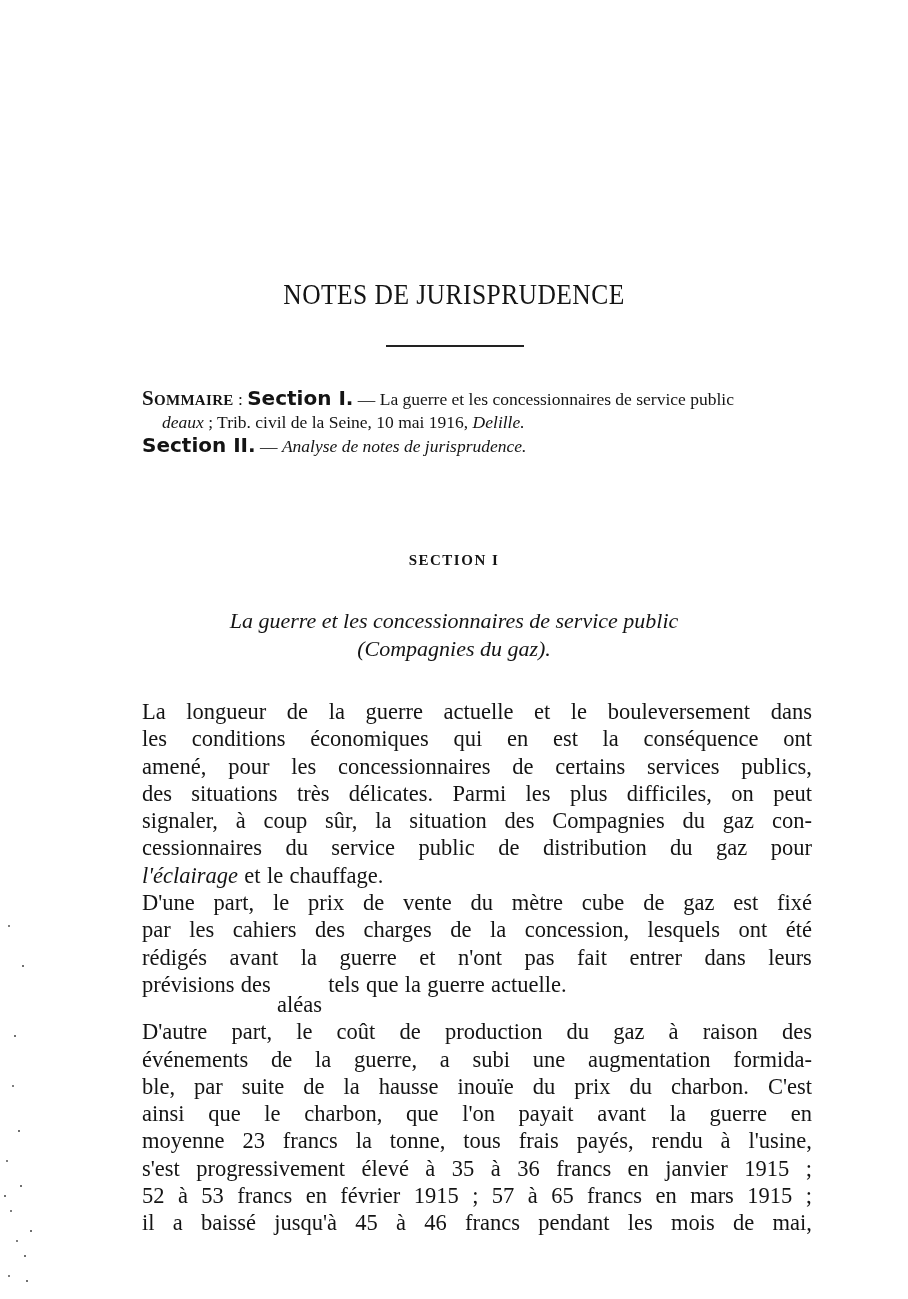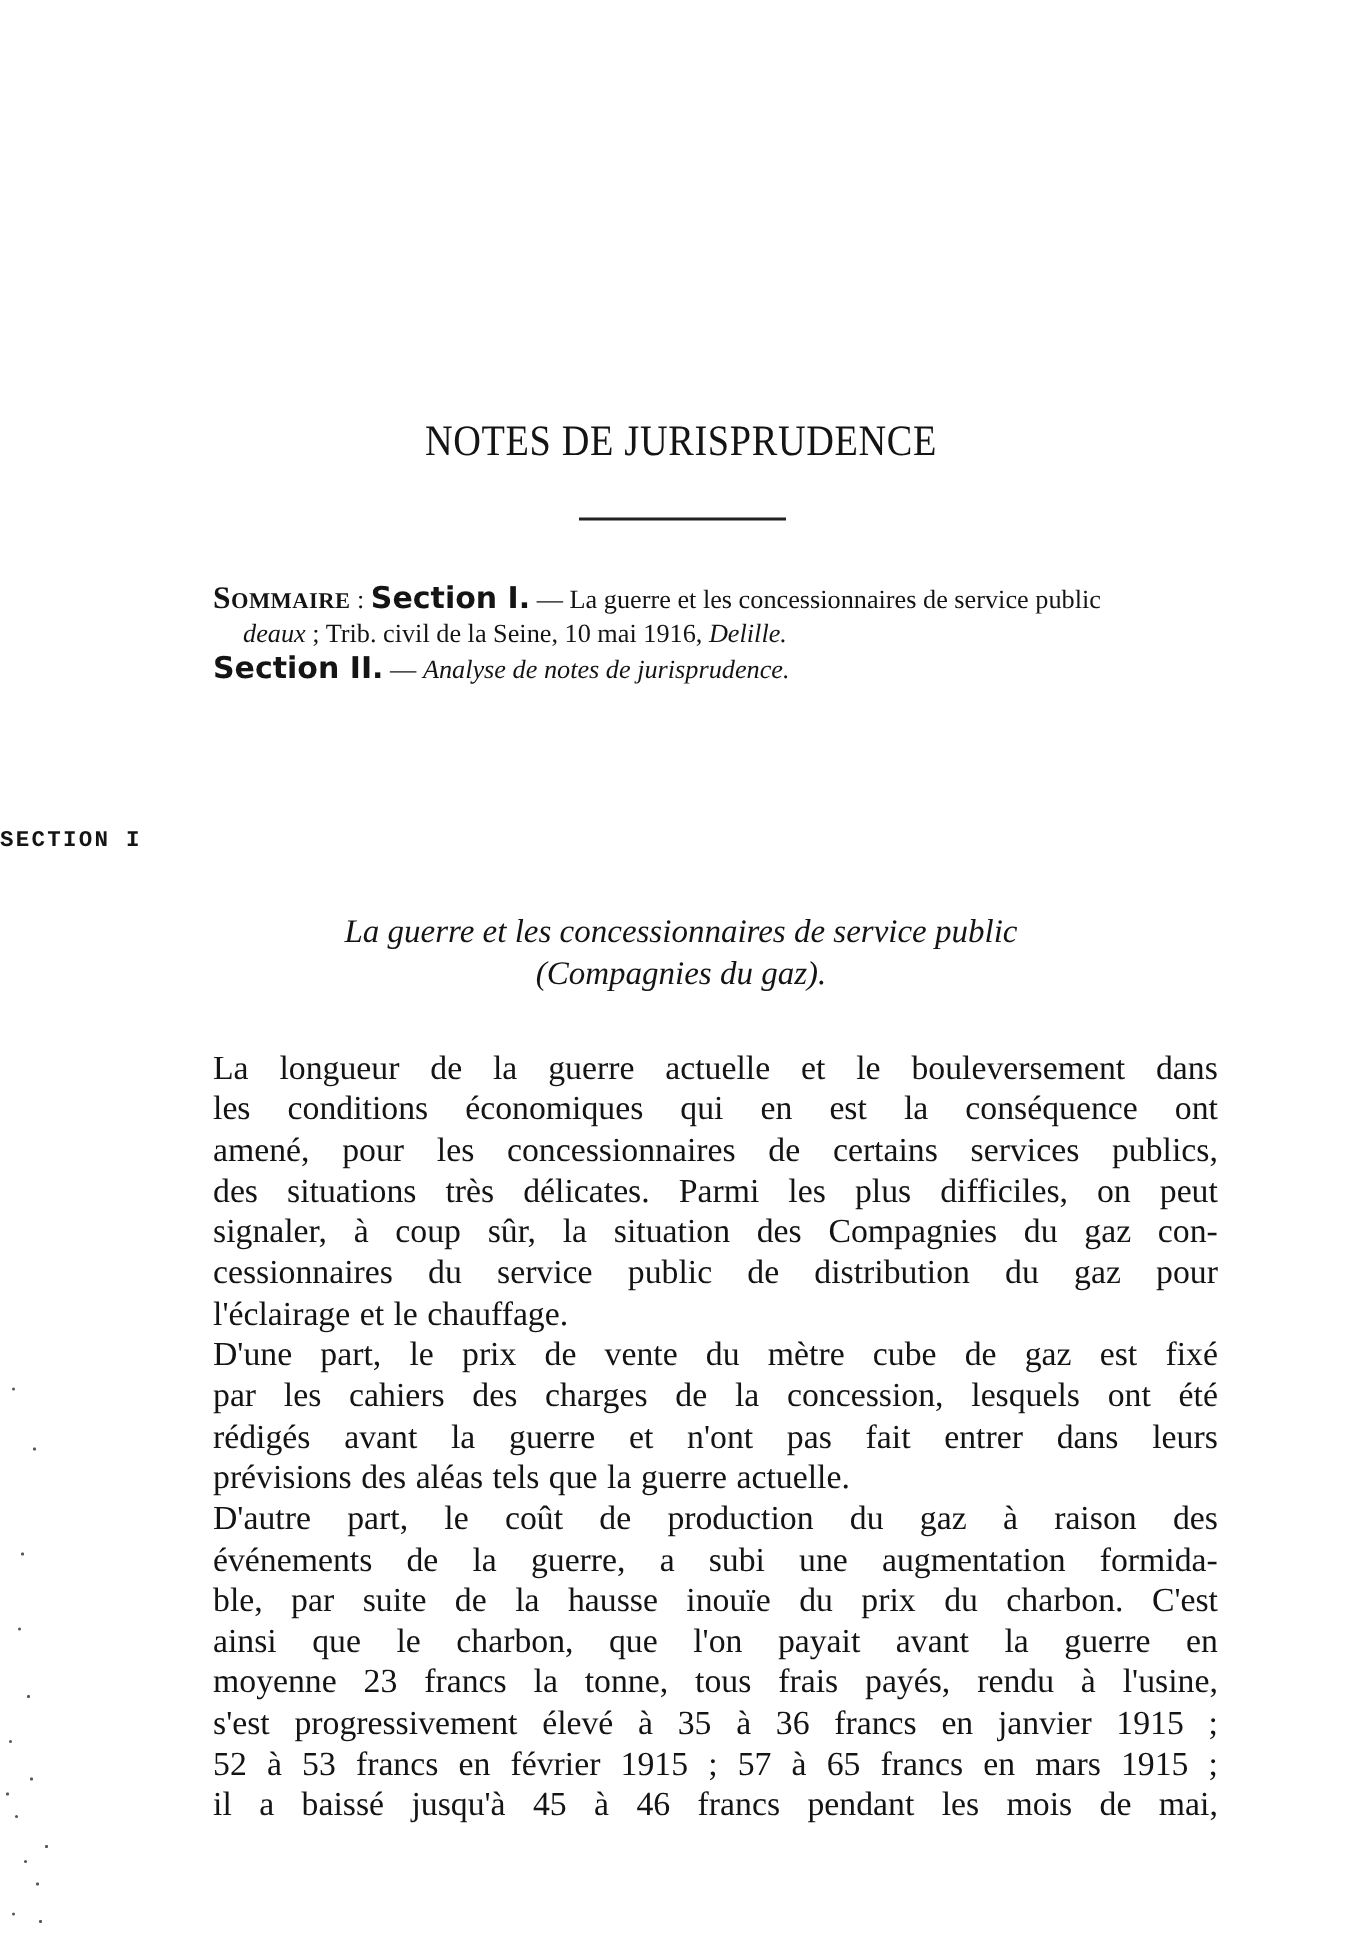--- a/index.html
+++ b/index.html
@@ -27,22 +27,22 @@
     font-family: "Liberation Serif", serif;
     font-size: 17.5px; line-height: 23px;
   }
   .summary .line { white-space: nowrap; }
   .summary .indent { padding-left: 20px; }
   .smallcaps { font-variant: small-caps; font-weight: bold; font-size: 21px; letter-spacing: 0.3px; }
   .b { font-weight: bold; font-family: "DejaVu Sans", sans-serif; font-size: 20px; }
   .i { font-style: italic; }
   .section-head {
     position: absolute; left: 0; width: 908px; top: 552px;
-    text-align: left;
-    font-family: Liberation Mono, monospace; font-weight: bold;
+    text-align: center;
+    font-family: Liberation Serif, serif; font-weight: bold;
     font-size: 15px; letter-spacing: 1.5px;
   }
   .subtitle {
     position: absolute; left: 0; width: 908px; top: 607px;
     text-align: center;
     font-family: "Liberation Serif", serif; font-style: italic;
     font-size: 22px; line-height: 28px;
   }
   .body-text {
     position: absolute; left: 142px; top: 698px; width: 670px;
@@ -142,21 +142,21 @@
       <span>du</span>
       <span>service</span>
       <span>public</span>
       <span>de</span>
       <span>distribution</span>
       <span>du</span>
       <span>gaz</span>
       <span>pour</span>
     </div>
     <div class="line last">
-      <span style="margin-right: 0.28em;">l'éclairage</span>
+      <span style="margin-right: 0.28em; font-style: italic;">l'éclairage</span>
       <span style="margin-right: 0.28em;">et</span>
       <span style="margin-right: 0.28em;">le</span>
       <span>chauffage.</span>
     </div>
     <div class="line" style="padding-left: 0px;">
       <span>D'une</span>
       <span>part,</span>
       <span>le</span>
       <span>prix</span>
       <span>de</span>
@@ -191,21 +191,21 @@
       <span>n'ont</span>
       <span>pas</span>
       <span>fait</span>
       <span>entrer</span>
       <span>dans</span>
       <span>leurs</span>
     </div>
     <div class="line last">
       <span style="margin-right: 0.28em;">prévisions</span>
       <span style="margin-right: 0.28em;">des</span>
-      <span style="margin-right: 0.28em;">aléas</span>
+      <span style="margin-right: 0.28em; margin-top: 20px;">aléas</span>
       <span style="margin-right: 0.28em;">tels</span>
       <span style="margin-right: 0.28em;">que</span>
       <span style="margin-right: 0.28em;">la</span>
       <span style="margin-right: 0.28em;">guerre</span>
       <span>actuelle.</span>
     </div>
     <div class="line" style="padding-left: 0px; font-family: Liberation Serif, serif;">
       <span>D'autre</span>
       <span>part,</span>
       <span>le</span>

